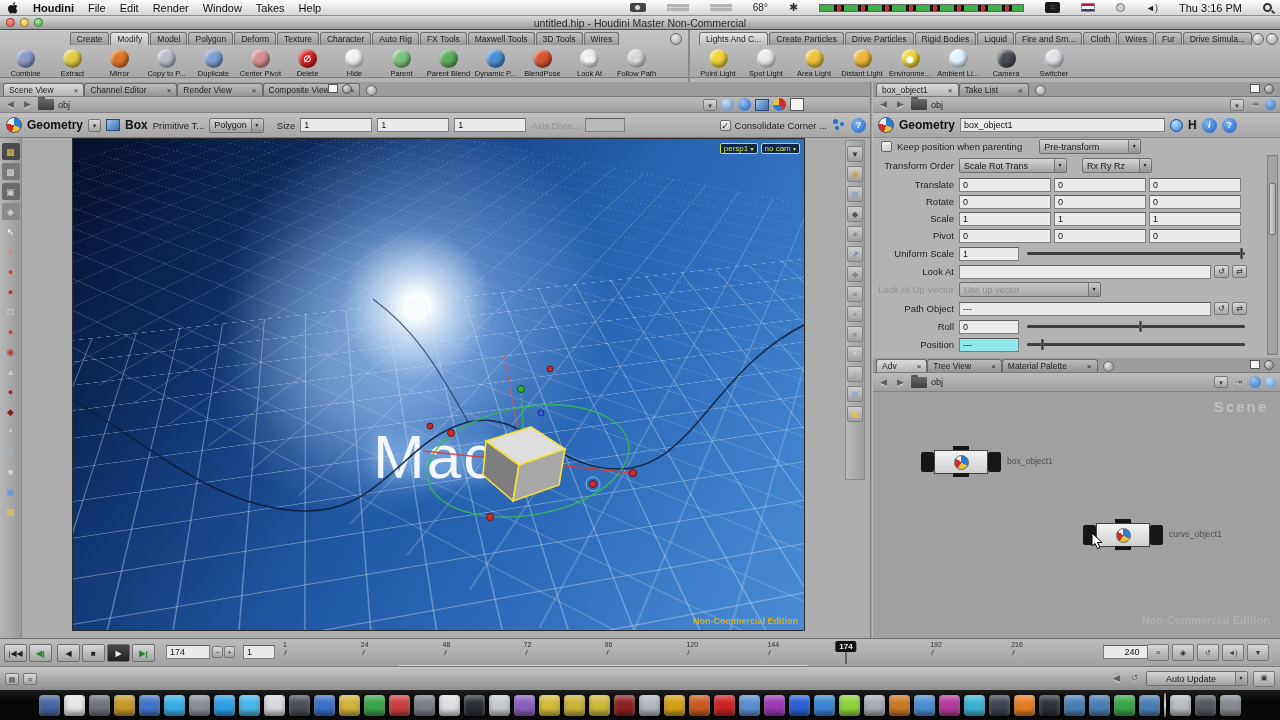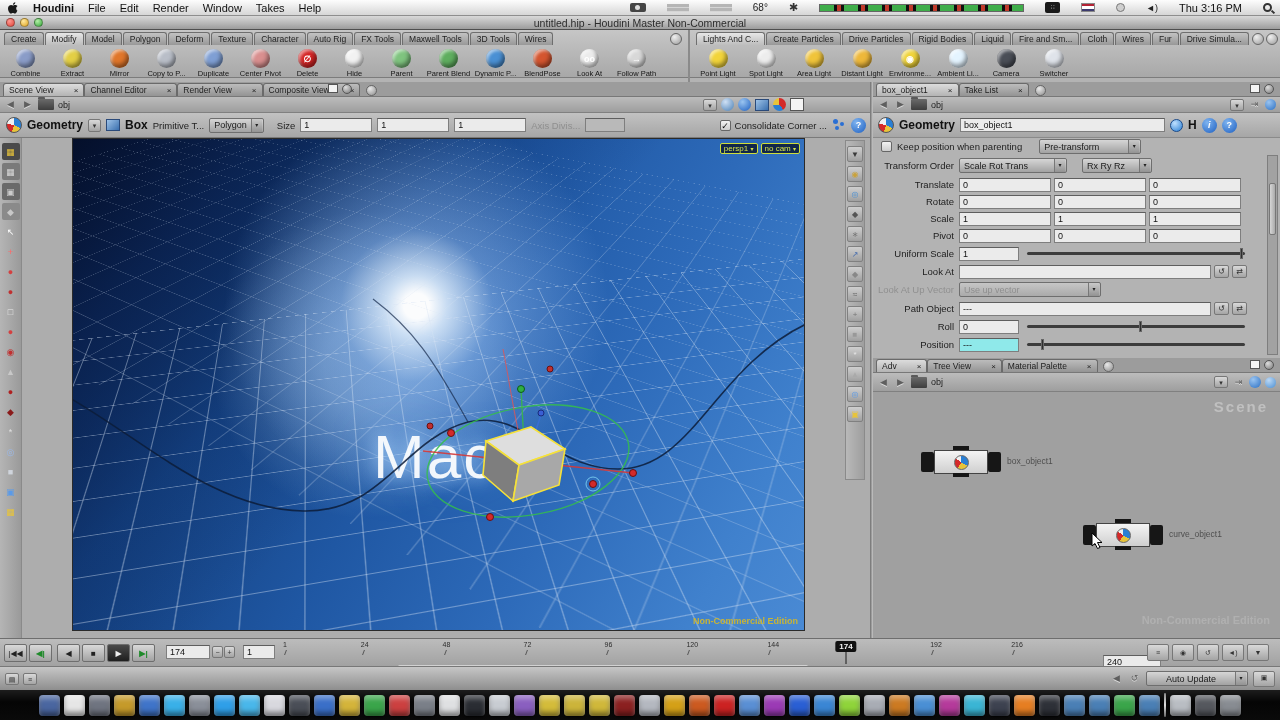--- a/index.html
+++ b/index.html
@@ -28,21 +28,21 @@
 
   
   .titlebar{position:absolute;left:0;top:16px;width:1280px;height:14px;background:linear-gradient(#d9d9d9,#9c9c9c);border-bottom:1px solid #4e4e4e;display:flex;align-items:center;padding:0 6px;}
   .tl{width:9px;height:9px;border-radius:50%;margin-right:5px;border:1px solid rgba(0,0,0,.35);}
   .tl.r{background:radial-gradient(circle at 35% 30%,#ff9a92,#e0443a);}
   .tl.y{background:radial-gradient(circle at 35% 30%,#ffe9a0,#e0a421);}
   .tl.g{background:radial-gradient(circle at 35% 30%,#b5f0a8,#35a53a);}
   .wtitle{position:absolute;left:0;right:0;text-align:center;font-size:10.5px;color:#2c2c2c;}
 
   
-  .shelf{position:absolute;left:0;top:30px;width:1280px;height:48px;background:linear-gradient(#c6c6c6,#a8a8a8);border-bottom:1px solid #7c7c7c;}
+  .shelf{position:absolute;left:0;top:30px;width:1280px;height:48px;background:linear-gradient(#c6c6c6,#a8a8a8);border-bottom:1px solid #7c7c7c;text-align:center;}
   .shelf-group{position:absolute;top:0;height:52px;}
   .sg-left{left:0;width:690px;border-right:2px solid #8a8a8a;}
   .sg-right{left:692px;width:588px;}
   .shelf-tabs{position:absolute;left:4px;top:2px;right:2px;height:15px;white-space:nowrap;overflow:hidden;}
   .stab{display:inline-flex;align-items:center;height:13px;padding:0 6px;margin-right:1px;background:linear-gradient(#c2c2c2,#989898);border:1px solid #6e6e6e;border-bottom:none;border-radius:3px 3px 0 0;font-size:8.5px;color:#1f1f1f;}
   .stab[data-active="true"]{background:linear-gradient(#e6e6e6,#bdbdbd);position:relative;z-index:2;}
   .shelf-tools{position:absolute;left:2px;top:17px;right:0;height:35px;display:flex;align-items:flex-start;}
   .tool{width:47px;display:flex;flex-direction:column;align-items:center;gap:1px;padding-top:2px;}
   .tool-ic{width:19px;height:19px;border-radius:50%;box-shadow:inset -2px -3px 4px rgba(0,0,0,.45),inset 2px 2px 3px rgba(255,255,255,.55);display:flex;align-items:center;justify-content:center;font-size:9px;color:#fff;font-weight:bold;}
   .tool-lb{font-size:7.5px;color:#161616;white-space:nowrap;}
@@ -671,21 +671,21 @@
     <span class="sm-btn" style="position:absolute;left:224px;top:7px;width:11px;">+</span>
     <input class="fld" style="position: absolute; left: 243px; top: 6px; width: 32px;" value="1">
     <div class="ruler">
       <span>
         
       <span class="tick" style="left: 0%;">1</span><span class="tick" style="left: 9.6%;">24</span><span class="tick" style="left: 19.7%;">48</span><span class="tick" style="left: 29.7%;">72</span><span class="tick" style="left: 39.7%;">96</span><span class="tick" style="left: 49.8%;">120</span><span class="tick" style="left: 59.8%;">144</span><span class="tick" style="left: 79.9%;">192</span><span class="tick" style="left: 89.9%;">216</span></span>
       <span class="fmarker" style="left: 69.5%;">174</span>
       <span class="playhead" style="left: 69.5%;"></span>
     </div>
     <span class="rul-scroll"></span>
-    <input class="fld" style="position: absolute; left: 1103px; top: 16px; width: 58px;" value="240">
+    <input class="fld" style="position: absolute; left: 1103px; top: 6px; width: 58px; text-align: center;" value="240">
     <span style="position:absolute;left:1147px;top:5px;display:flex;gap:3px;">
 
     <span class="sm-btn" style="width:22px;height:17px;line-height:16px;">≡</span>
         <span class="sm-btn" style="width:22px;height:17px;line-height:16px;">◉</span>
         <span class="sm-btn" style="width:22px;height:17px;line-height:16px;">↺</span>
         <span class="sm-btn" style="width:22px;height:17px;line-height:16px;">◄)</span>
         <span class="sm-btn" style="width:22px;height:17px;line-height:16px;">▼</span>
       </span>
   </div>
 

